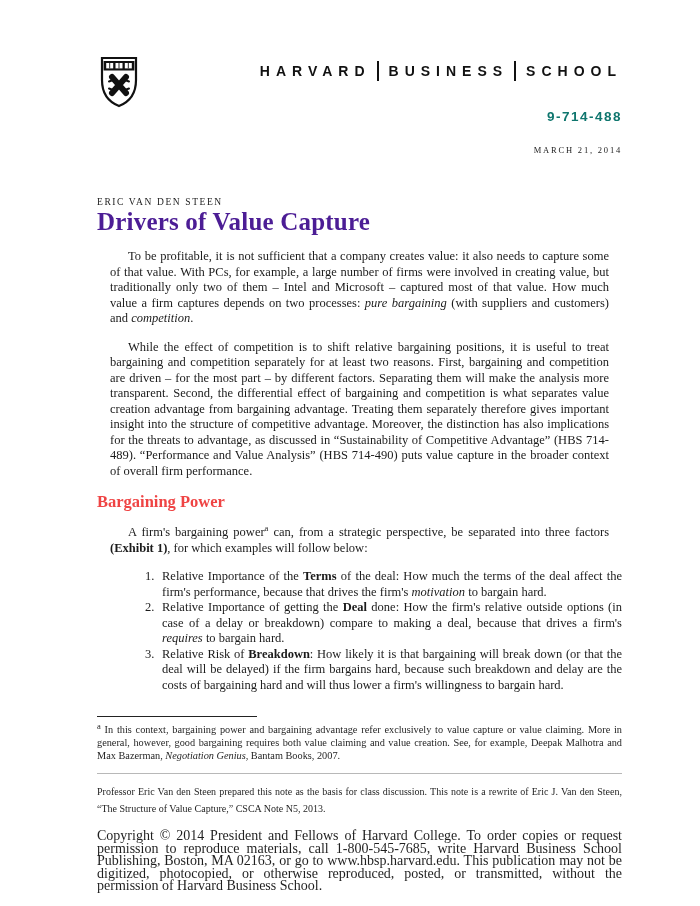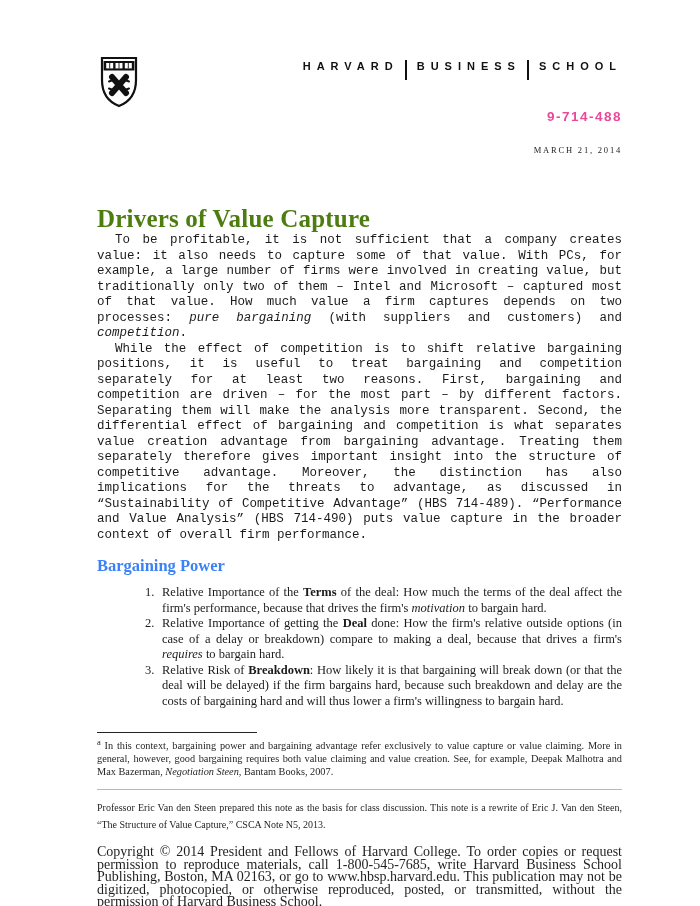--- a/index.html
+++ b/index.html
@@ -6,48 +6,48 @@
   .page {
     position:relative; width:700px; height:906px; margin:0 auto;
     background:#ffffff; color:#1b1b1b; overflow:hidden;
     font-family:"Liberation Serif","DejaVu Serif",serif;
   }
 
   
   .logo { position:absolute; left:100px; top:56px; width:38px; height:53px; }
   .wordmark {
     position:absolute; top:60px; right:78px; height:21px;
-    display:flex; 
+    display:flex; align-items:center;
     font-family:"Liberation Sans","DejaVu Sans",sans-serif;
-    font-weight:bold; font-size:11px; letter-spacing:6px; color:#111;
+    font-weight:bold; font-size:14px; letter-spacing:6px; color:#111;
     white-space:nowrap;
   }
   .wm-divider { width:2px; height:20px; background:#111; margin:0 10px 0 6px; }
   .doc-number {
     position:absolute; top:109px; right:78px;
     font-family:"Liberation Sans","DejaVu Sans",sans-serif;
-    font-weight:bold; font-size:13.5px; letter-spacing:1.5px; color:#ec4899;
+    font-weight:bold; font-size:13.5px; letter-spacing:1.5px; color:#0f766e;
   }
   .doc-date {
     position:absolute; top:145px; right:78px;
     font-size:8.5px; letter-spacing:1.8px; color:#222;
   }
 
   
   .content { position:absolute; left:97px; top:197px; width:525px; }
   .author { font-size:9.5px; letter-spacing:1.6px; color:#222; }
-  .title { font-size:25px; font-weight:bold; margin:8px 0 0 0; letter-spacing:0.2px; color:#4d7c0f; }
+  .title { font-size:25px; font-weight:bold; margin:1px 0 0 0; letter-spacing:0.2px; color:#4c1d95; }
 
   p.body {
     font-size:12.5px; line-height:15.5px; text-align:justify;
-    margin:0; text-indent:18px;font-family:Liberation Mono, monospace;
+    margin:13px; text-indent:18px;
   }
   .p1 { margin-top:30px; }
   .p2 { margin-top:5px; }
-  .section-heading { font-size:16.5px; font-weight:bold; margin:13px 0 0 0; color:#3b82f6; }
+  .section-heading { font-size:16.5px; font-weight:bold; margin:13px 0 0 0; color:#ef4444; }
   .p3 { margin-top:9px; }
 
   ol.factors { margin:9px 0 0 48px; padding:0; list-style:none; }
   ol.factors li {
     position:relative; padding-left:17px;
     font-size:12.5px; line-height:15.5px; text-align:justify;
   }
   ol.factors .num { position:absolute; left:0; }
 
   sup { font-size:8.5px; vertical-align:super; line-height:0; }
@@ -87,36 +87,38 @@
       <span>BUSINESS</span>
       <span class="wm-divider"></span>
       <span>SCHOOL</span>
     </div>
 
   <div class="doc-number">9-714-488</div>
   <div class="doc-date">MARCH 21, 2014</div>
 
   <div class="content">
 
+    <div class="author">ERIC VAN DEN STEEN</div>
     <h1 class="title">Drivers of Value Capture</h1>
 
     <p class="body p1"><span>To be profitable, it is not sufficient that a company creates value: it also needs to capture some of that value. With PCs, for example, a large number of firms were involved in creating value, but traditionally only two of them – Intel and Microsoft – captured most of that value. How much value a firm captures depends on two processes: </span><i>pure bargaining</i><span> (with suppliers and customers) and </span><i>competition</i><span>.</span></p>
 
     <p class="body p2">While the effect of competition is to shift relative bargaining positions, it is useful to treat bargaining and competition separately for at least two reasons. First, bargaining and competition are driven – for the most part – by different factors. Separating them will make the analysis more transparent. Second, the differential effect of bargaining and competition is what separates value creation advantage from bargaining advantage. Treating them separately therefore gives important insight into the structure of competitive advantage. Moreover, the distinction has also implications for the threats to advantage, as discussed in “Sustainability of Competitive Advantage” (HBS 714-489). “Performance and Value Analysis” (HBS 714-490) puts value capture in the broader context of overall firm performance.</p>
 
     <h2 class="section-heading">Bargaining Power</h2>
 
+    <p class="body p3"><span>A firm's bargaining power</span><sup>a</sup><span> can, from a strategic perspective, be separated into three factors </span><b>(Exhibit 1)</b><span>, for which examples will follow below:</span></p>
 
     <ol class="factors">
       <li><span class="num">1.</span><span>Relative Importance of the </span><b>Terms</b><span> of the deal: How much the terms of the deal affect the firm's performance, because that drives the firm's </span><i>motivation</i><span> to bargain hard.</span></li>
       <li><span class="num">2.</span><span>Relative Importance of getting the </span><b>Deal</b><span> done: How the firm's relative outside options (in case of a delay or breakdown) compare to making a deal, because that drives a firm's </span><i>requires</i><span> to bargain hard.</span></li>
       <li><span class="num">3.</span><span>Relative Risk of </span><b>Breakdown</b><span>: How likely it is that bargaining will break down (or that the deal will be delayed) if the firm bargains hard, because such breakdown and delay are the costs of bargaining hard and will thus lower a firm's willingness to bargain hard.</span><i></i><span></span></li>
     </ol>
 
     <div class="fn-rule"></div>
-    <p class="footnote"><sup>a</sup><span> In this context, bargaining power and bargaining advantage refer exclusively to value capture or value claiming. More in general, however, good bargaining requires both value claiming and value creation. See, for example, Deepak Malhotra and Max Bazerman, </span><i>Negotiation Steen</i><span>, Bantam Books, 2007.</span></p>
+    <p class="footnote"><sup>a</sup><span> In this context, bargaining power and bargaining advantage refer exclusively to value capture or value claiming. More in general, however, good bargaining requires both value claiming and value creation. See, for example, Deepak Malhotra and Max Bazerman, </span><i>Negotiation Genius</i><span>, Bantam Books, 2007.</span></p>
 
     <div class="footer-rule"></div>
     <p class="source-note">Professor Eric Van den Steen prepared this note as the basis for class discussion. This note is a rewrite of Eric J. Van den Steen, “The Structure of Value Capture,” CSCA Note N5, 2013.</p>
     <p class="copyright">Copyright © 2014 President and Fellows of Harvard College. To order copies or request permission to reproduce materials, call 1-800-545-7685, write Harvard Business School Publishing, Boston, MA 02163, or go to www.hbsp.harvard.edu. This publication may not be digitized, photocopied, or otherwise reproduced, posted, or transmitted, without the permission of Harvard Business School.</p>
 
   </div>
 </div>
 
 </body></html>

